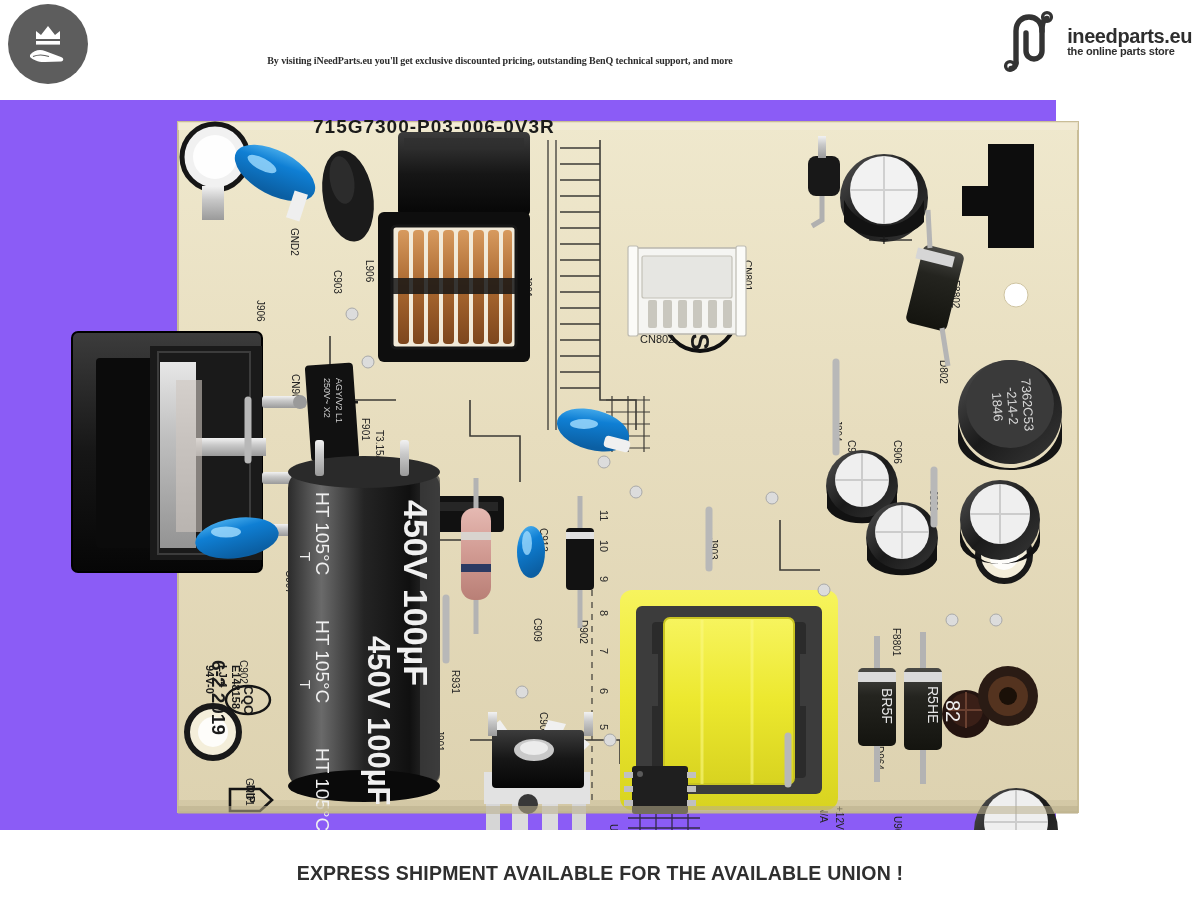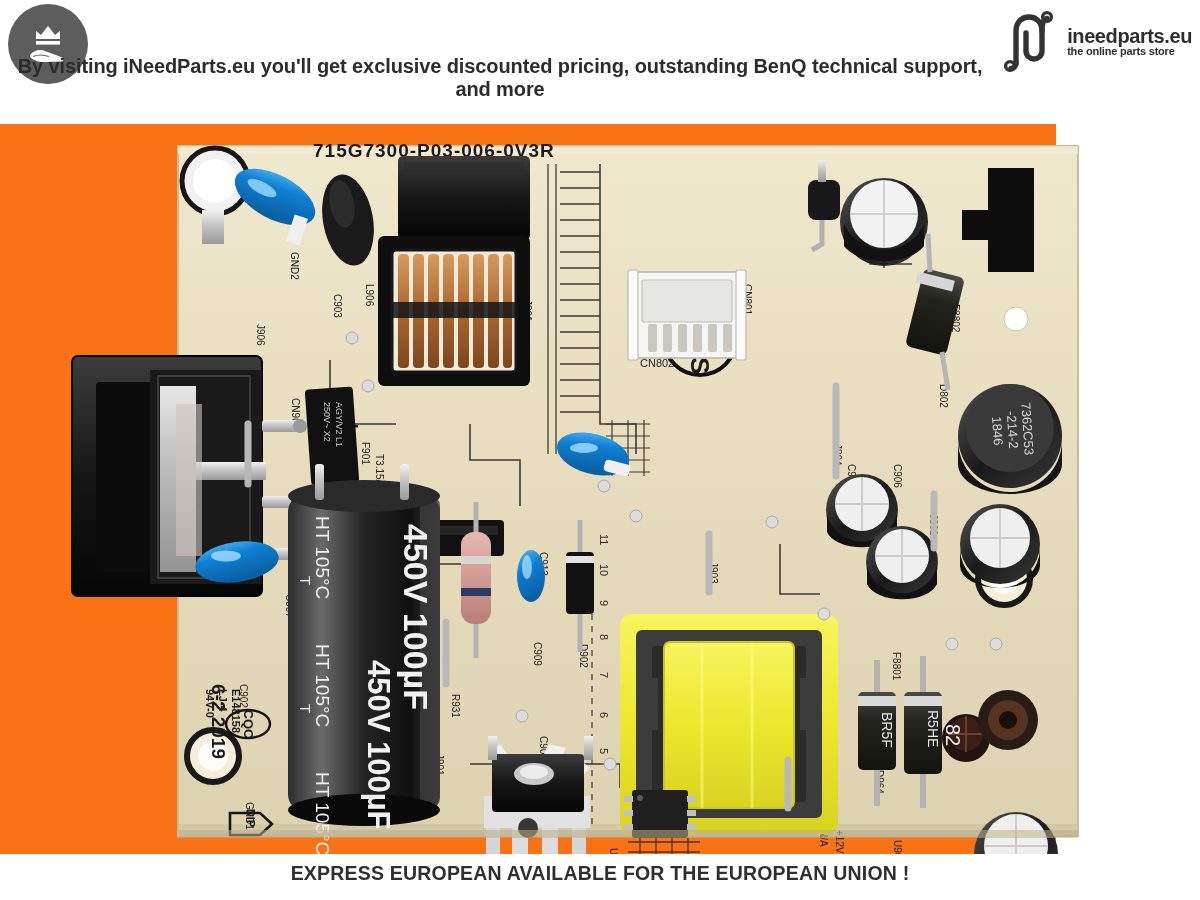--- a/index.html
+++ b/index.html
@@ -19,42 +19,42 @@
   .badge{
     position:absolute;left:8px;top:4px;width:80px;height:80px;
     border-radius:50%;background:#5d5d5d;
     display:flex;align-items:center;justify-content:center;
   }
   .badge svg{display:block;}
 
   .promo-line{
     position:absolute;left:0;top:55px;width:1000px;
     text-align:center;
-    font-size:20px;font-weight:bold;color:#2c2c2c;
+    font-size:10px;font-weight:bold;color:#2c2c2c;
     letter-spacing:-0.1px;
-    font-family:Liberation Sans, sans-serif;
+    font-family:Liberation Serif, serif;
   }
 
   .brand{
     position:absolute;right:8px;top:8px;
     display:flex;align-items:center;gap:8px;height:66px;
   }
   .brand-mark{width:56px;height:64px;flex:0 0 auto;}
   .brand-text{display:flex;flex-direction:column;line-height:1;}
   .brand-name{
     font-size:20px;font-weight:bold;color:#2e2e2e;letter-spacing:-0.4px;
   }
   .brand-tag{
     font-size:11px;font-weight:bold;color:#2e2e2e;letter-spacing:-0.2px;margin-top:0;
   }
 
   
   .photo{
-    position:absolute;left:0;top:124px;width:1056px;height:730px;
-    background:#f97316;
+    position:absolute;left:0;top:100px;width:1056px;height:730px;
+    background:#8b5cf6;
   }
   .photo svg{display:block;width:1200px;height:730px;}
 
   
   .footer{
     position:absolute;left:0;top:848px;width:1200px;height:52px;
   }
   .footer-text{
     position:absolute;left:0;top:14px;width:1200px;text-align:center;
     font-size:19.5px;font-weight:bold;color:#2f2f2f;letter-spacing:0.2px;
@@ -575,16 +575,16 @@
           <circle cx="522" cy="592" r="6"></circle>
       </g>
 
       <g>
         <rect x="178" y="706" width="900" height="8" fill="#b9ae8d" opacity="0.55"></rect>
       </g>
     </svg>
   </div>
 
   <div class="footer">
-    <div class="footer-text">EXPRESS EUROPEAN AVAILABLE FOR THE EUROPEAN UNION !</div>
+    <div class="footer-text">EXPRESS SHIPMENT AVAILABLE FOR THE AVAILABLE UNION !</div>
   </div>
 
 </div>
 
 </body></html>

